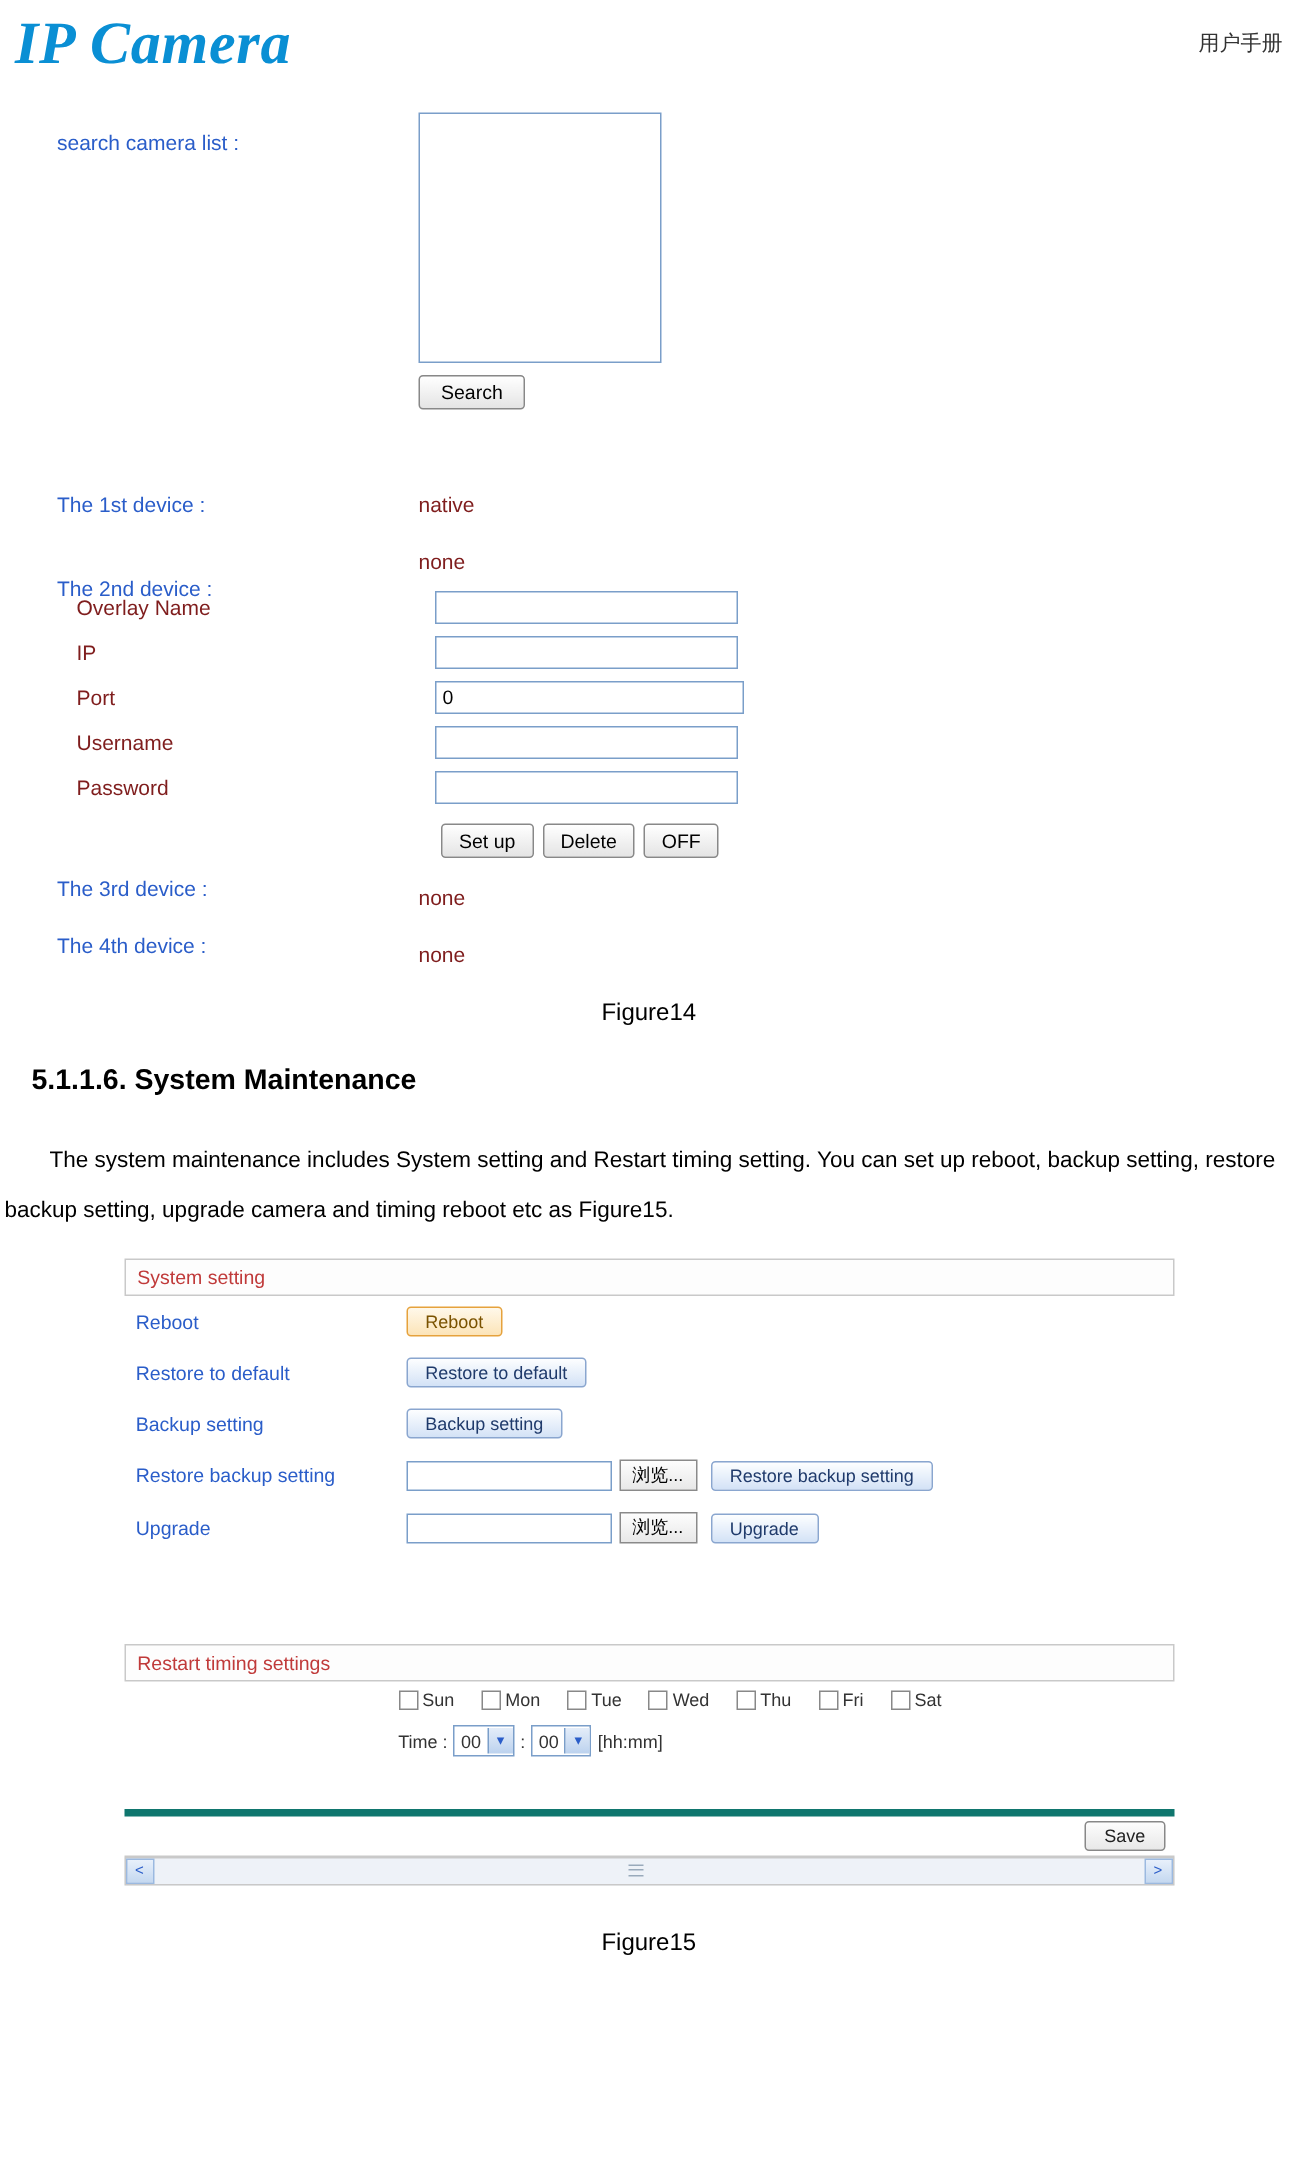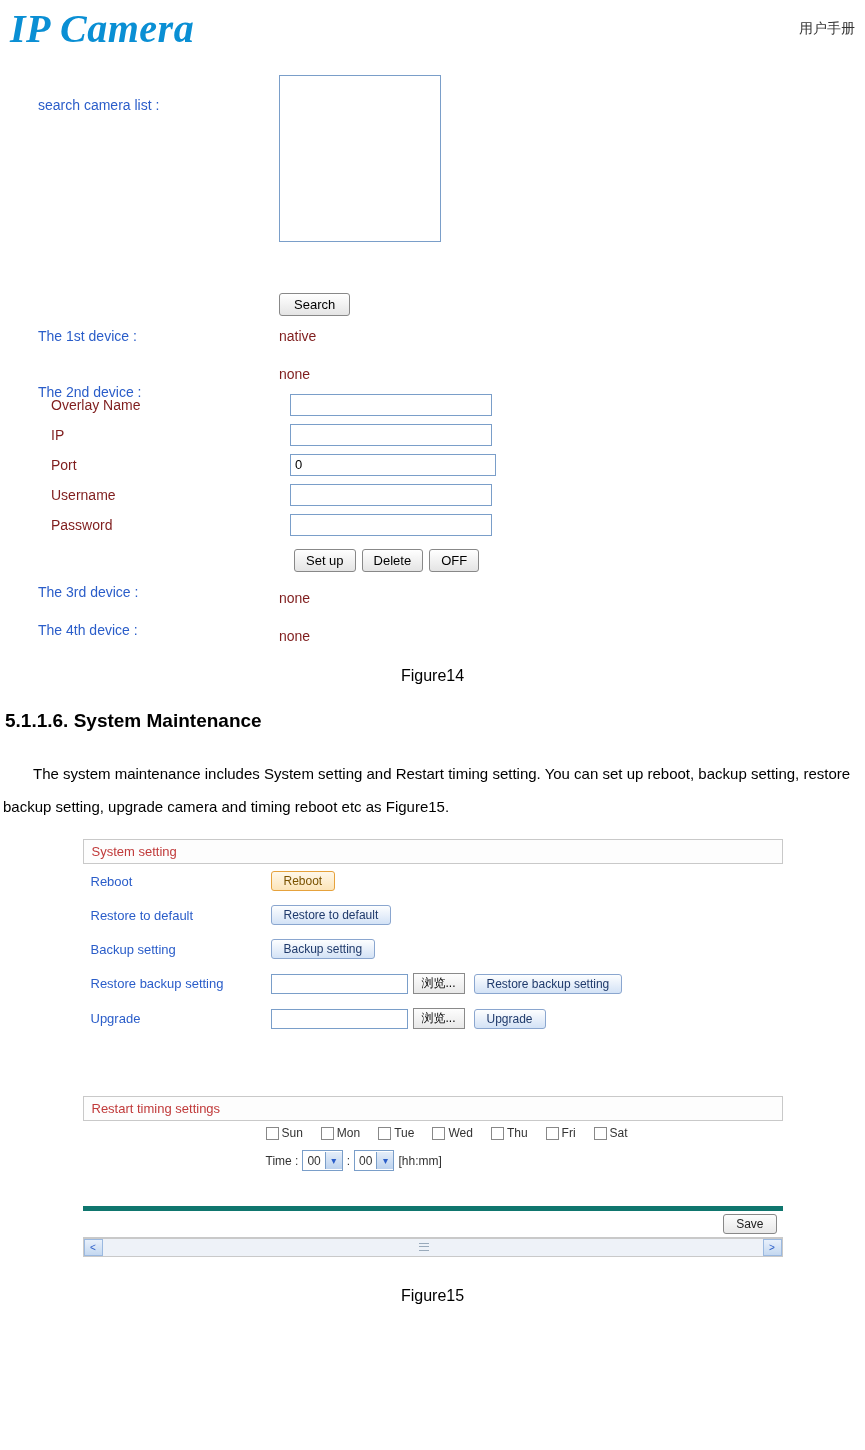--- a/index.html
+++ b/index.html
@@ -54,21 +54,20 @@
   }
   .f14-search-btn {
     position: absolute;
     left: 245px;
     top: 188px;
     padding: 3px 14px;
     font-size: 13px;
     border: 1px solid #888;
     border-radius: 3px;
     background: linear-gradient(#fff,#e4e4e4);
-    margin-top: 43px;
   }
   .f14-input {
     position: absolute;
     width: 200px;
     height: 20px;
     border: 1px solid #7a9ec9;
     background: #fff;
   }
   .f14-btn {
     padding: 3px 11px;
@@ -86,21 +85,21 @@
     justify-content: space-between;
   }
   .caption {
     text-align: center;
     font-size: 16px;
     margin: 15px 0 25px 0;
   }
   .section-title {
     font-size: 19px;
     font-weight: bold;
-    margin: 20px 0 25px 5px;
+    margin: 20px 0 25px 21px;
   }
   .body-text {
     font-size: 15px;
     line-height: 2.2;
     margin: 0 3px 15px 3px;
     text-indent: 30px;
   }
   .figure15 {
     margin: 16px auto;
     width: 700px;
@@ -261,21 +260,21 @@
 </style>
 </head>
 <body>
 
 <div class="page-header">
   <div class="logo">IP Camera</div>
   <div class="header-right">用户手册</div>
 </div>
 
 <div class="figure14">
-  <div class="f14-label" style="left:4px;top:35px;">search camera list :</div>
+  <div class="f14-label" style="left:4px;top:25px;">search camera list :</div>
   <div class="f14-listbox"></div>
   <button class="f14-search-btn">Search</button>
 
   <div class="f14-label" style="left:4px;top:266px;">The 1st device :</div>
   <div class="f14-static" style="left:245px;top:266px;">native</div>
 
   <div class="f14-label" style="left:4px;top:304px;margin-top:18px;">The 2nd device :</div>
   <div class="f14-static" style="left:245px;top:304px;">none</div>
 
   <div class="f14-static" style="left:17px;top:335px;">Overlay Name</div>

